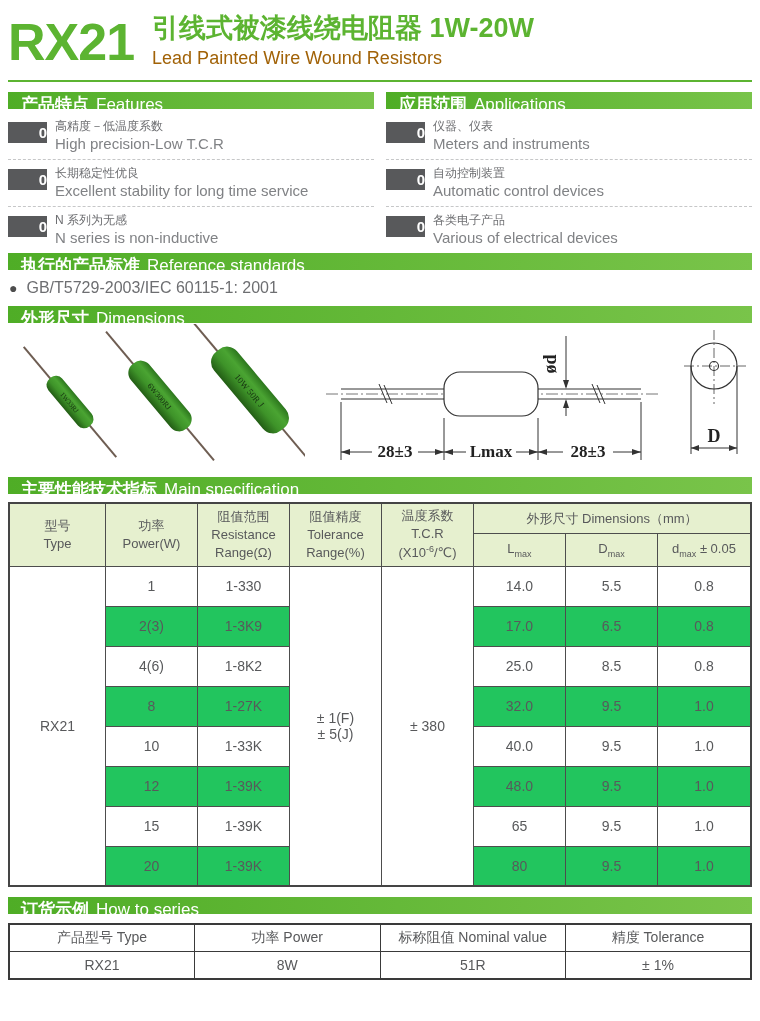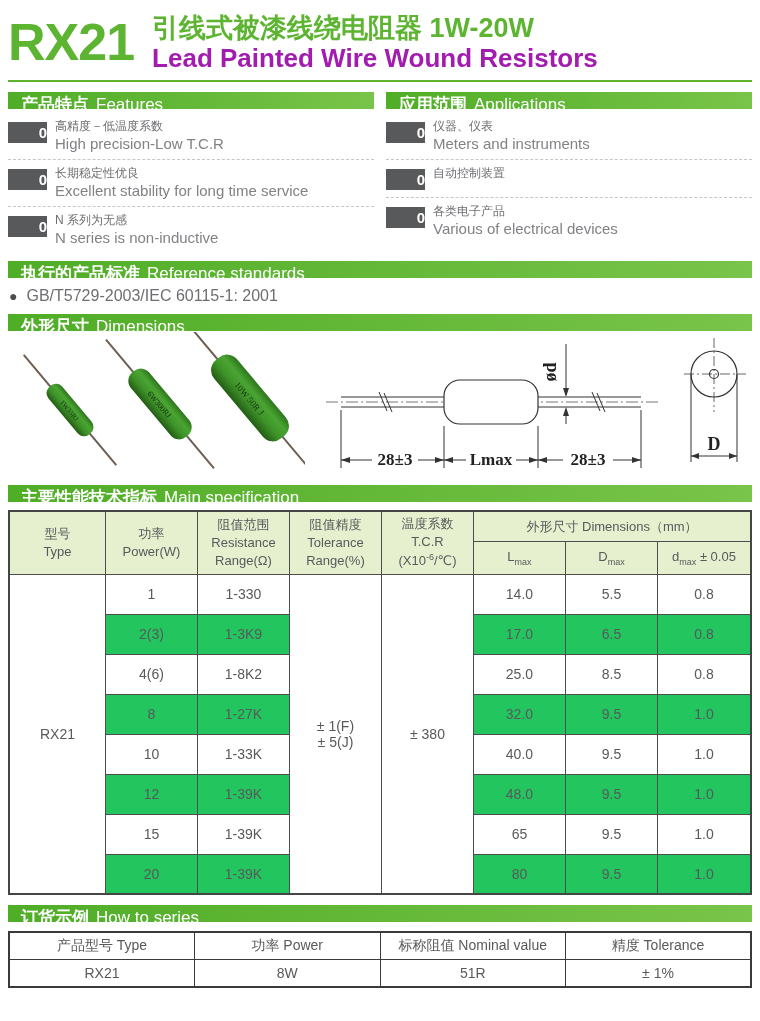--- a/index.html
+++ b/index.html
@@ -7,42 +7,42 @@
     width:760px;height:1021px;overflow:hidden;
     font-family:"Liberation Sans","DejaVu Sans",sans-serif;
     color:#58595b;box-sizing:border-box;padding:0 8px;
   }
   *{box-sizing:border-box;}
   
   .page-header{display:flex;align-items:flex-start;padding-top:10px;height:76px;}
   .model{font-size:52px;font-weight:bold;color:#5cb431;line-height:64px;letter-spacing:-1px;}
   .titles{margin-left:18px;padding-top:2px;}
   .title-zh{font-size:27px;font-weight:bold;color:#5cb431;line-height:32px;}
-  .title-en{font-size:26px;color:#a21caf;line-height:28px;font-weight:700;}
+  .title-en{font-size:18px;color:#a16207;line-height:28px;font-weight:400;}
   .header-rule{border-bottom:2px solid #5cb431;margin-top:4px;}
   
   .bar{
     height:17px;line-height:26px;color:#fff;font-size:17px;padding-left:13px;
     background:linear-gradient(90deg,#4fad26,#79c44a);
     white-space:nowrap;overflow:hidden;
   }
   .bar .zh{font-weight:bold;margin-right:7px;}
   .bar .en{font-weight:400;}
   
   .two-col{display:flex;gap:12px;margin-top:10px;}
   .col{flex:1;}
   .feat-list{padding-top:4px;}
   .feat-item{display:flex;align-items:flex-start;padding:5px 0 6px 0;border-bottom:1px dashed #c6c7c8;min-height:38px;}
   .feat-item.last{border-bottom:none;}
   .badge{width:26px;height:21px;background:#58595b;color:#fff;font-size:15px;font-weight:bold;
          display:flex;align-items:center;justify-content:center;margin:4px 8px 0 0;flex:none;padding-left:39px;}
   .feat-zh{font-size:12px;color:#6d6e71;line-height:16px;}
   .feat-en{font-size:15px;color:#808285;line-height:19px;}
   
-  .standards{margin-top:8px;}
+  .standards{}
   .std-line{display:flex;align-items:center;padding:9px 0 9px 1px;font-size:16px;color:#6d6e71;}
   .bullet{color:#4d4d4d;font-size:14px;margin-right:9px;line-height:1;}
   
   .figure{display:flex;align-items:center;justify-content:space-between;height:152px;padding:0 2px;}
   svg text{font-family:"Liberation Serif","DejaVu Serif",serif;}
   
   .spec-section{margin-top:2px;}
   table{border-collapse:collapse;width:100%;table-layout:fixed;}
   .spec-table{margin-top:8px;border:2px solid #454545;}
   .spec-table th,.spec-table td{border:1px solid #4d4d4d;text-align:center;vertical-align:middle;}
@@ -107,20 +107,21 @@
         <div class="badge">01</div>
         <div>
             <div class="feat-zh">仪器、仪表</div>
              <div class="feat-en">Meters and instruments</div>
           </div>
       </div>
       <div class="feat-item">
         <div class="badge">02</div>
         <div>
             <div class="feat-zh">自动控制装置</div>
+             <div class="feat-en">Automatic control devices</div>
           </div>
       </div>
       <div class="feat-item last">
         <div class="badge">03</div>
         <div>
             <div class="feat-zh">各类电子产品</div>
              <div class="feat-en">Various of electrical devices</div>
           </div>
       </div>
     </div>

